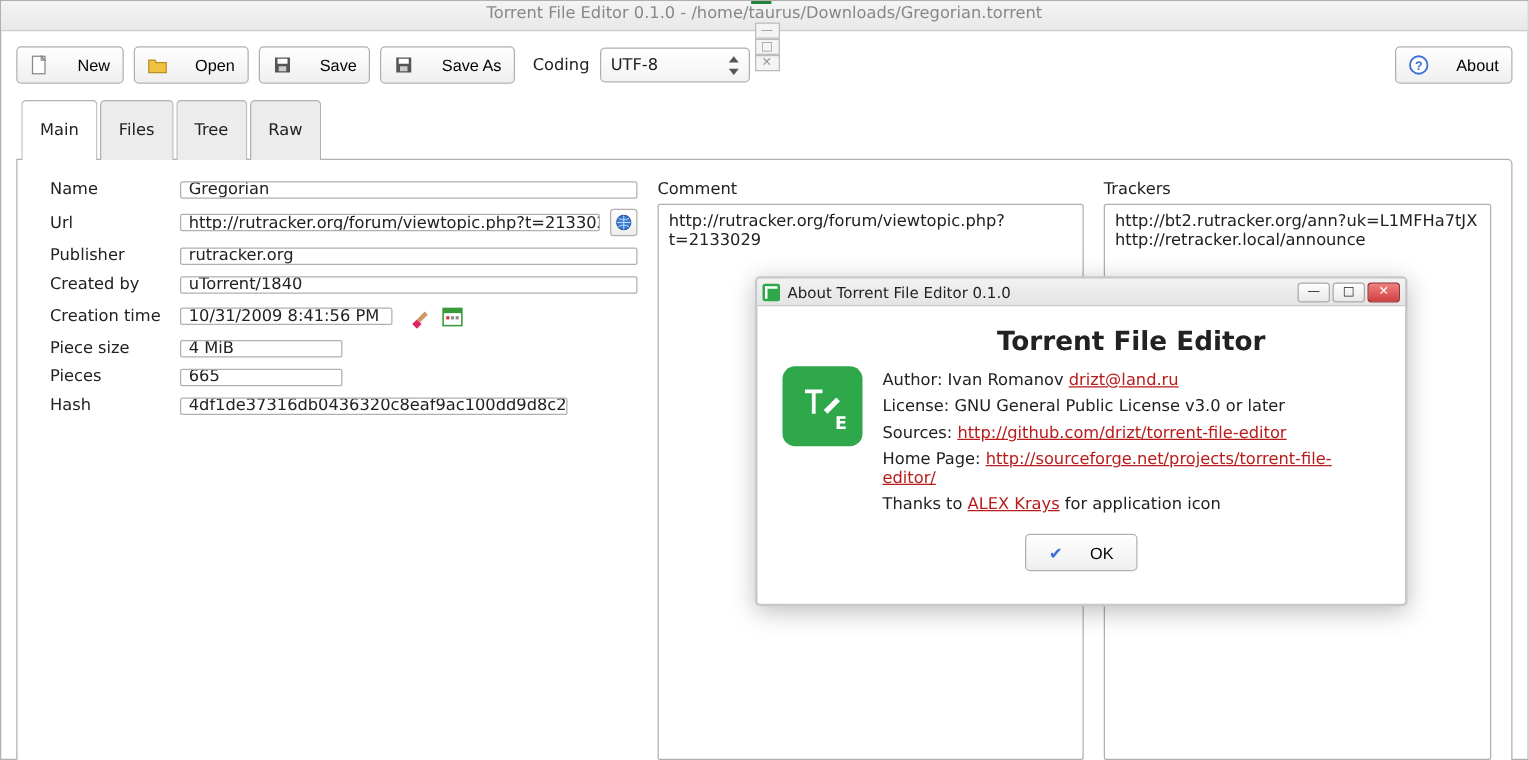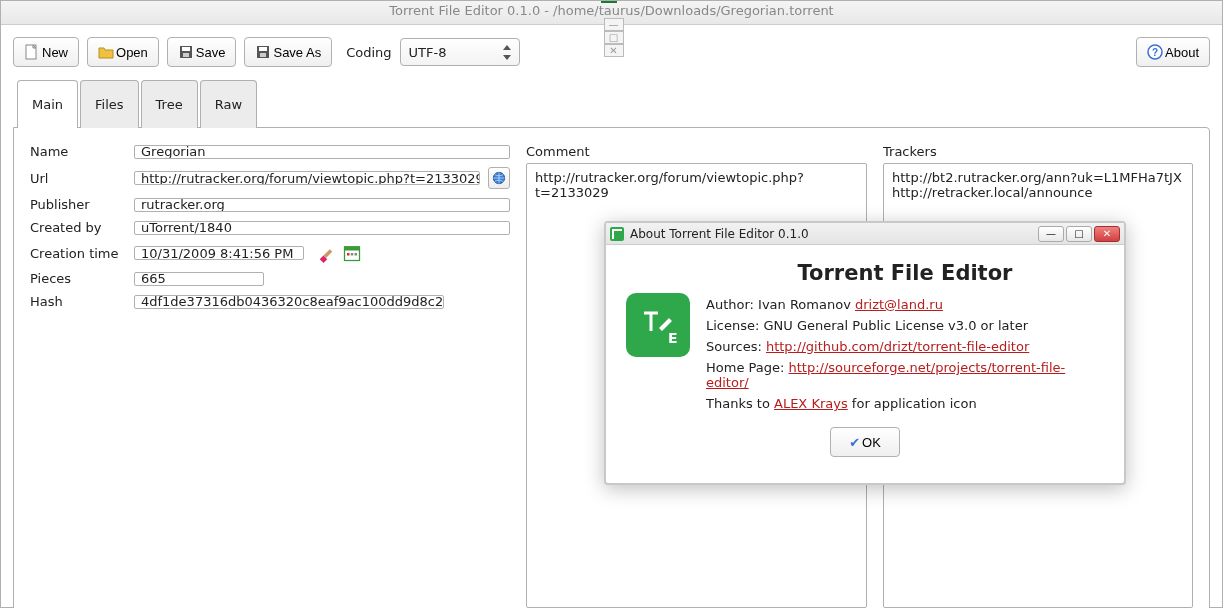--- a/index.html
+++ b/index.html
@@ -56,21 +56,21 @@
 }
 .toolbar-row {
   padding: 12px;
   display: flex;
   align-items: center;
   gap: 8px;
 }
 .btn {
   display: inline-flex;
   align-items: center;
-  gap: 2px;
+  gap: 22px;
   height: 30px;
   padding: 0 10px;
   border: 1px solid #b0b0b0;
   border-radius: 4px;
   background: linear-gradient(#fff,#efefef);
   cursor: pointer;
   font-size: 13px;
 }
 .btn .ic { width:16px; height:16px; display:inline-flex; align-items:center; justify-content:center; font-size:14px;}
 .ic-new{ color:#444;}
@@ -137,21 +137,21 @@
   background:#fff;
   padding: 16px;
   height: 498px;
   display:flex;
   gap: 16px;
 }
 .left-col { width: 480px; display:flex; flex-direction:column; gap:8px;}
 .mid-col  { flex:1; display:flex; flex-direction:column;}
 .right-col{ width: 310px; display:flex; flex-direction:column;}
 .field-row { display:flex; align-items:center; gap:8px; }
-.field-row label { width: 96px; }
+.field-row label { width: 96px; margin-left: 10px; }
 .input {
   height: 14px;
   flex:1;
   border: 1px solid #b0b0b0;
   border-radius: 2px;
   padding: 0 6px;
   font-size: 13px;
   background:#fff;
   display:flex;
   align-items:center;
@@ -355,20 +355,26 @@
                   <rect x="2" y="3" width="12" height="11" fill="#fff" stroke="#3a9a3a"></rect>
                   <rect x="2" y="3" width="12" height="3" fill="#3a9a3a"></rect>
                   <rect x="4" y="8" width="2" height="2" fill="#c33"></rect>
                   <rect x="7" y="8" width="2" height="2" fill="#888"></rect>
                   <rect x="10" y="8" width="2" height="2" fill="#888"></rect>
                 </svg>
             </div>
           </div>
         </div>
         <div class="field-row">
+          <label>Piece size</label>
+          <div class="input sm">
+              <span>4 MiB</span>
+            </div>
+        </div>
+        <div class="field-row">
           <label>Pieces</label>
           <div class="input sm">
               <span>665</span>
             </div>
         </div>
         <div class="field-row">
           <label>Hash</label>
           <div class="input" style="flex:0 0 310px">
               <span>4df1de37316db0436320c8eaf9ac100dd9d8c2eb</span>
             </div>

